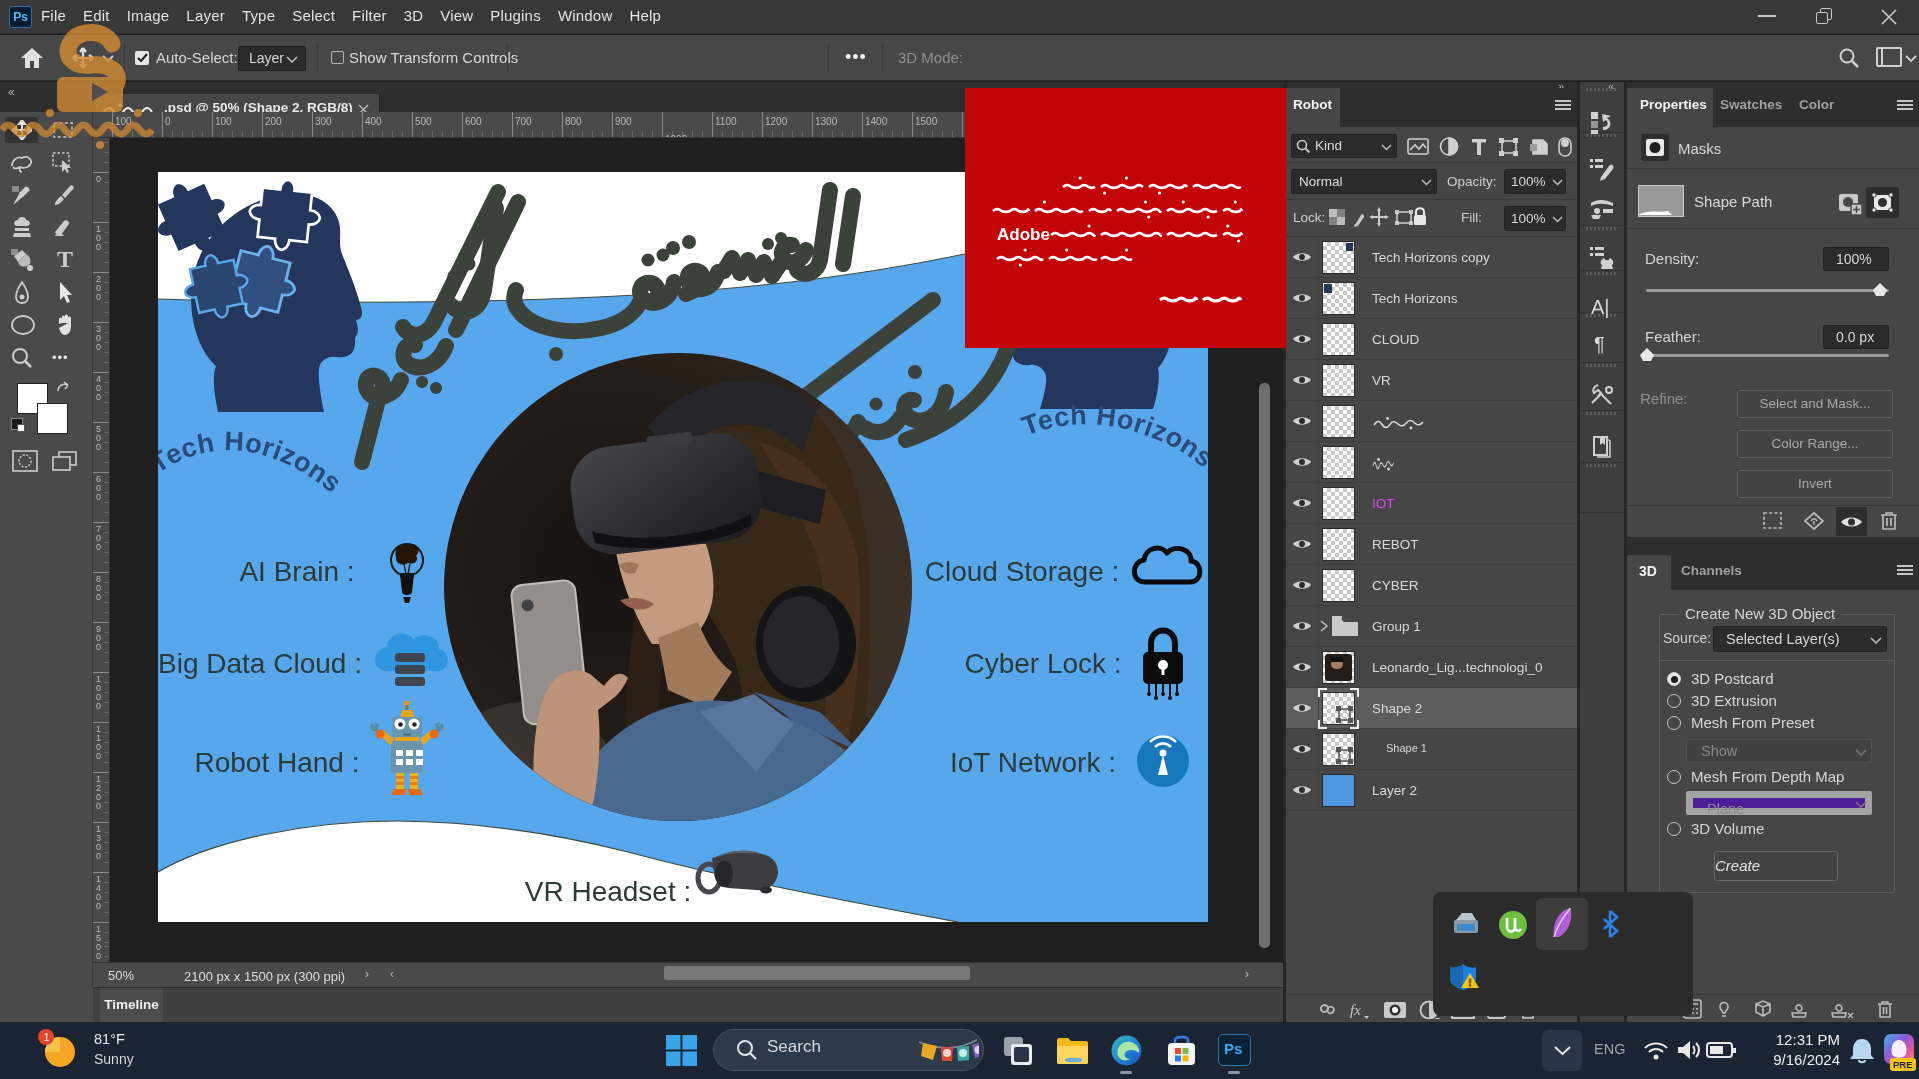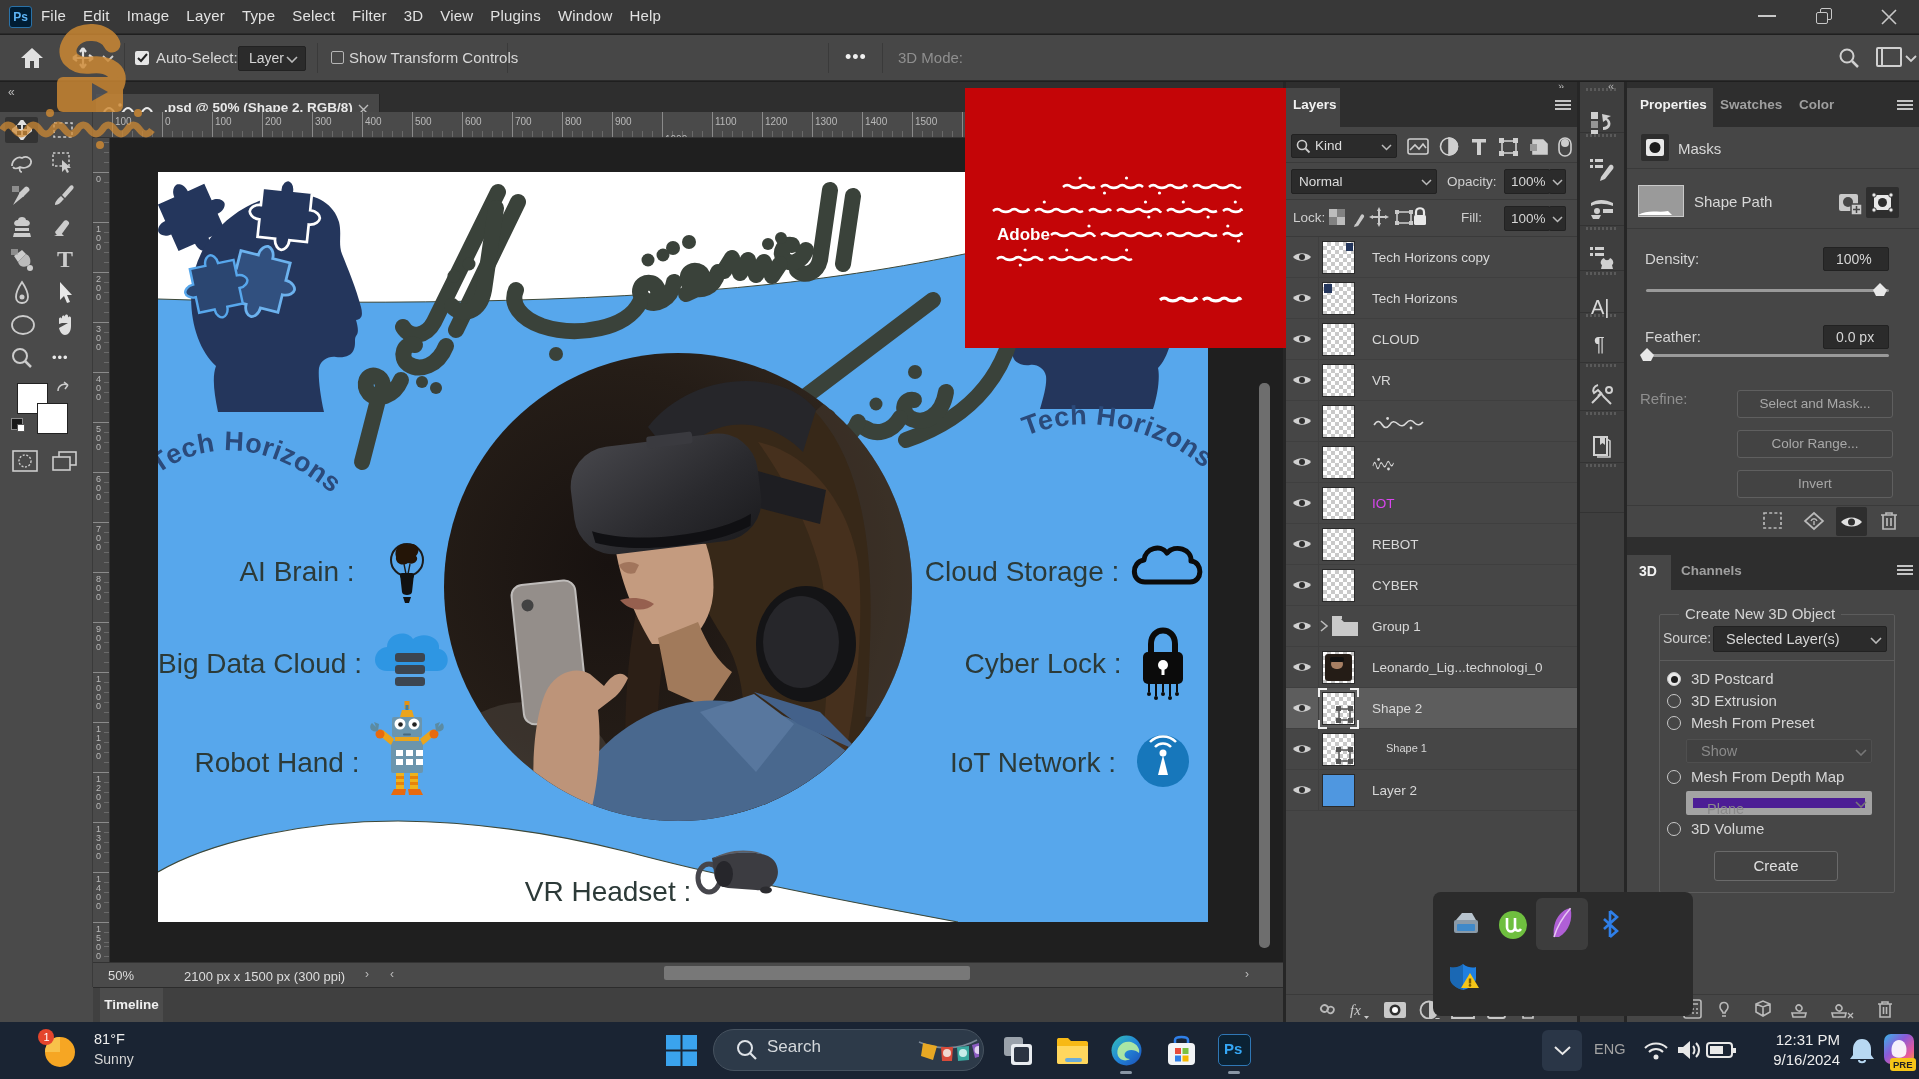--- a/index.html
+++ b/index.html
@@ -560,21 +560,21 @@
   <div class="abs" id="panels" style="left:1283px;top:82px;width:636px;height:940px;background:#262626;">
       <div class="abs" style="left:3px;top:0;width:291px;height:940px;background:#464646;"></div>
       <div class="abs" style="left:297px;top:0;width:44px;height:940px;background:#3e3e3e;"></div>
       <div class="abs" style="left:344px;top:0;width:292px;height:940px;background:#464646;"></div>
       <div class="abs" style="left:3px;top:0;width:291px;height:6px;background:#2e2e2e;"></div>
       <div class="abs" style="left:344px;top:0;width:292px;height:6px;background:#2e2e2e;"></div>
       <div class="abs" style="left:275px;top:-2px;color:#bbb;font-size:11px;">»</div>
       <div class="abs" style="left:325px;top:-2px;color:#bbb;font-size:11px;">«</div>
       <div class="abs" style="left:3px;top:6px;width:291px;height:39px;background:#2e2e2e;"></div>
       <div class="abs" style="left:3px;top:6px;width:54px;height:39px;background:#464646;"></div>
-      <div class="abs" style="left:10px;top:15px;color:#f2f2f2;font-size:13.5px;font-weight:bold;">Layers</div>
+      <div class="abs" style="left:10px;top:15px;color:#f2f2f2;font-size:13.5px;font-weight:bold;">Robot</div>
       <div class="abs" style="left:272px;top:18px;width:16px;height:2px;background:#c4c4c4;box-shadow:0 4px 0 #c4c4c4,0 8px 0 #c4c4c4;"></div>
       <div class="abs" style="left:3px;top:45px;width:291px;height:36px;background:#464646;border-bottom:1px solid #3a3a3a;"></div>
       <div class="abs well" style="left:8px;top:52px;width:106px;height:24px;"></div>
       <svg class="abs" style="left:13px;top:57px;" width="15" height="15">
         <circle cx="6" cy="6" r="4.5" stroke="#ccc" stroke-width="1.6" fill="none"></circle>
         <path d="M9.5 9.5 L13.5 13.5" stroke="#ccc" stroke-width="1.8"></path>
       </svg>
       <div class="abs" style="left:32px;top:56px;color:#ddd;font-size:13.5px;">Kind</div>
       <svg class="abs" style="left:98px;top:62px;" width="11" height="7">
         <path d="M1 1 L5.5 5.5 L10 1" stroke="#bbb" stroke-width="1.5" fill="none"></path>
@@ -1010,21 +1010,21 @@
       <div class="abs" style="left:384px;top:688px;width:14px;height:14px;border:1.5px solid #c9c9c9;border-radius:50%;background:#464646;"></div>
       <div class="abs" style="left:408px;top:686px;color:#d6d6d6;font-size:15px;">Mesh From Depth Map</div>
       <div class="abs" style="left:403px;top:709px;width:186px;height:24px;background:#4c1d95;border:7px solid #a3a3a3;border-radius:2px;color:#8a8a8a;font-size:14.5px;">
         <span style="position:absolute;left:14px;top:3px;">Plane</span>
       </div>
       <svg class="abs" style="left:572px;top:719px;" width="12" height="7">
         <path d="M1 1 L6 6 L11 1" stroke="#777" stroke-width="1.6" fill="none"></path>
       </svg>
       <div class="abs" style="left:384px;top:740px;width:14px;height:14px;border:1.5px solid #c9c9c9;border-radius:50%;background:#464646;"></div>
       <div class="abs" style="left:408px;top:738px;color:#d6d6d6;font-size:15px;">3D Volume</div>
-      <div class="abs" style="left:431px;top:769px;width:124px;height:30px;background:#434343;border:1px solid #6a6a6a;border-radius:3px;color:#e0e0e0;font-size:15px;text-align:center;line-height:28px;">Create</div>
+      <div class="abs" style="left:431px;top:769px;width:124px;height:30px;background:#434343;border:1px solid #6a6a6a;border-radius:3px;color:#e0e0e0;font-size:15px;text-align:left;line-height:28px;font-style:italic;">Create</div>
       <div class="abs" style="left:344px;top:912px;width:292px;height:28px;background:#464646;border-top:1px solid #3a3a3a;"></div>
       <svg class="abs" style="left:399px;top:916px;" width="230" height="22">
         <g stroke="#b9b9b9" stroke-width="1.6" fill="none">
           <rect x="2" y="2" width="17" height="18" rx="2"></rect>
           <path d="M5 6 H16 M6 11 H8 M10 11 H12 M14 11 H16 M6 15 H8 M10 15 H12 M14 15 H16" stroke-width="1.4"></path>
           <path d="M46 9 C46 3 38 3 38 9 C38 12 41 13 41 15 H43 C43 13 46 12 46 9 Z M40 18 H44"></path>
           <path d="M74 6 L81 3 L88 6 L88 14 L81 18 L74 14 Z M74 6 L81 9 L88 6 M81 9 V18"></path>
           <path d="M115 12 C112 9 116 5 119 8 C122 11 118 15 115 12 Z M110 15 H124 L123 19 H111 Z"></path>
           <path d="M155 12 C152 9 156 5 159 8 C162 11 158 15 155 12 Z M150 15 H164 L163 19 H151 Z"></path>
           <path d="M166 15 L171 20 M171 15 L166 20" stroke-width="1.3"></path>

